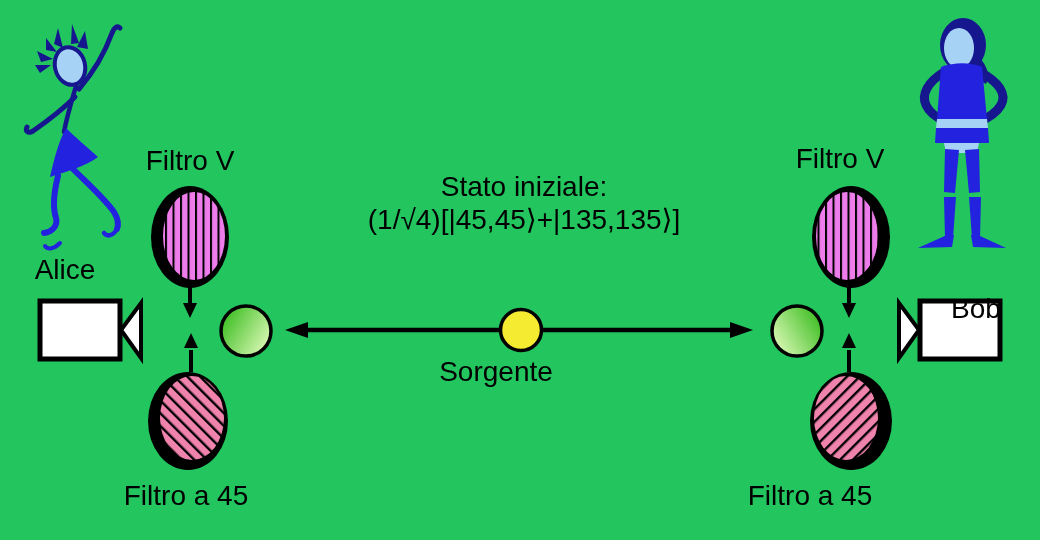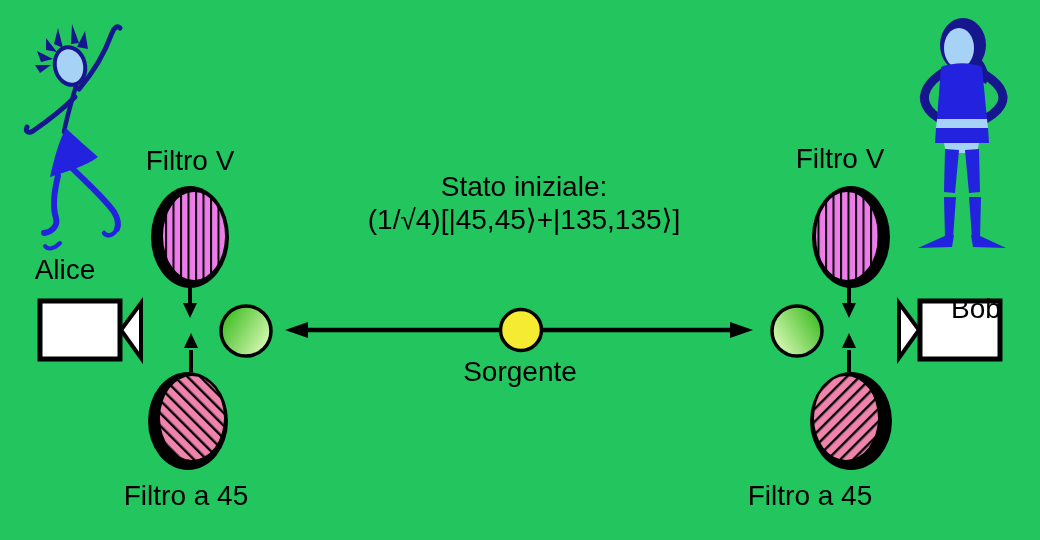--- a/index.html
+++ b/index.html
@@ -142,20 +142,20 @@
   <div class="lbl" style="left:840px;top:144px;">Filtro V</div>
 
   <div class="lbl" style="left:65px;top:255px;">Alice</div>
 
   <div class="lbl" style="left:976px;top:254px;margin-top:40px;">Bob</div>
 
   <div class="lbl" style="left:186px;top:481px;">Filtro a 45</div>
 
   <div class="lbl" style="left:810px;top:481px;">Filtro a 45</div>
 
-  <div class="lbl" style="left:520px;top:357px;">Sorgente</div>
+  <div class="lbl" style="left:496px;top:357px;">Sorgente</div>
 
   <div class="state-block">
     <div>Stato iniziale:</div>
     <div>(1/√4)[|45,45⟩+|135,135⟩]</div>
   </div>
 
 </div>
 
 </body></html>

